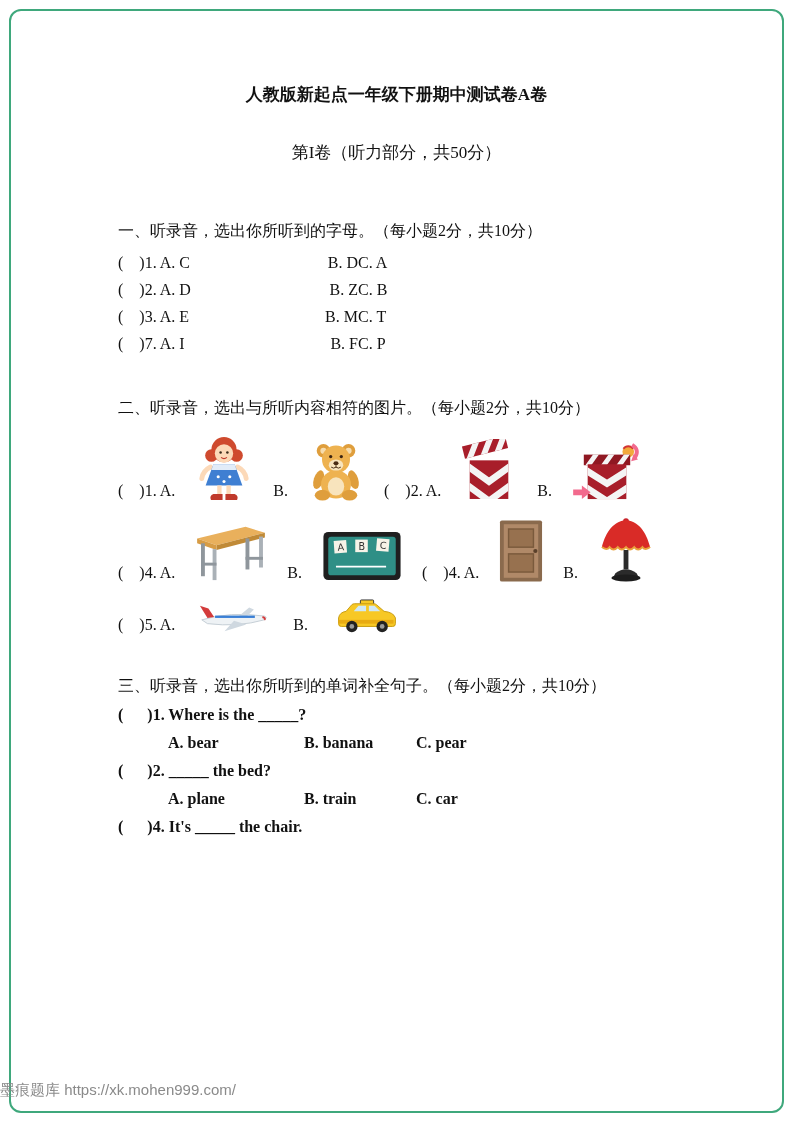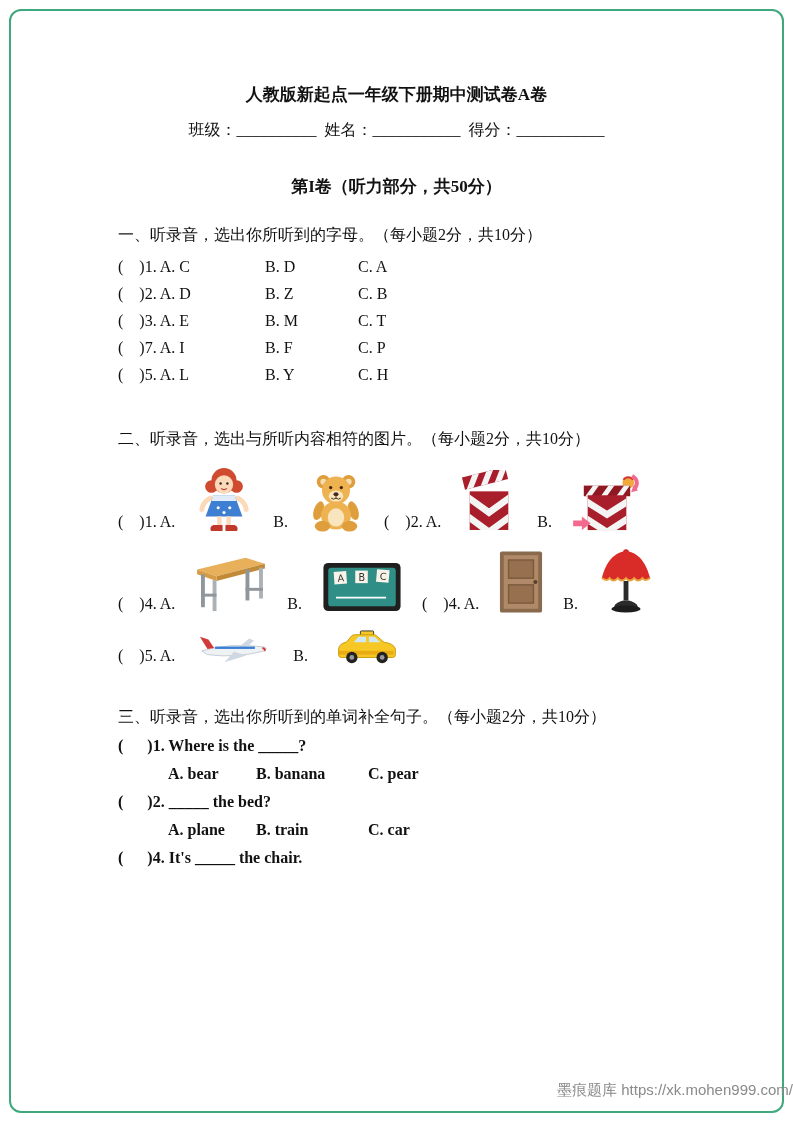--- a/index.html
+++ b/index.html
@@ -6,50 +6,49 @@
   .page{
     position:relative;width:793px;height:1122px;margin:0 auto;background:#ffffff;
     font-family:"Liberation Serif","DejaVu Serif",serif;color:#111;overflow:hidden;
   }
   .frame{position:absolute;inset:9px;border:2px solid #3fa87c;border-radius:12px;pointer-events:none;}
   .pre{white-space:pre;}
   .header{padding-top:84px;text-align:center;}
   .title{font-size:17px;font-weight:bold;margin:0;line-height:22px;}
   .subtitle{font-size:17px;font-weight:bold;margin-top:15px;line-height:22px;}
   .info{font-size:16px;margin-top:13px;line-height:21px;}
-  .part-title{font-size:17px;font-weight:bold;margin-top:36px;line-height:22px;}
+  .part-title{font-size:17px;font-weight:normal;margin-top:36px;line-height:22px;}
   .body{padding:0 64px 0 118px;font-size:16px;}
   .sec-heading{margin-top:40px;font-size:16px;line-height:22px;}
-  .sec-heading.first{margin-top:26px;}
+  .sec-heading.first{margin-top:56px;}
   .s1{margin-top:7px;}
   .s1-row{display:flex;line-height:27px;}
   .s1-a{width:147px;}
-  .s1-b{width:93px;}
+  .s1-b{width:93px;text-align:right;}
   .pic-row{display:flex;align-items:flex-end;gap:20px;margin-top:16px;}
   .pic-label{line-height:20px;}
   .pic{display:inline-block;line-height:0;}
   .s3{margin-top:4px;font-weight:bold;}
   .s3-q{line-height:28px;}
   .s3-opts{display:flex;padding-left:50px;line-height:28px;}
   .s3-a{width:88px;}
-  .s3-b{width:112px;}
+  .s3-b{width:112px;margin-left:48px;}
   .footer{
-    position:absolute;left:0;right:0;bottom:22px;text-align:right;
+    position:absolute;left:0;right:0;bottom:22px;text-align:left;
     font-size:15px;color:#8a8a8a;font-family:"Liberation Sans","DejaVu Sans",sans-serif;
   }
 </style>
 </head>
 <body>
 
 <div class="page">
   <div class="frame"></div>
 
   <div class="header">
     <h1 class="title">人教版新起点一年级下册期中测试卷A卷</h1>
-    <div class="info pre">班级：__________  姓名：___________  得分：___________</div>
     <div class="part-title">第I卷（听力部分，共50分）</div>
   </div>
 
   <div class="body">
 
     <div class="sec-heading first pre">一、听录音，选出你所听到的字母。（每小题2分，共10分）</div>
     <div class="s1">
       <div class="s1-row">
         <span class="s1-a pre">(    )1. A. C</span>
         <span class="s1-b pre">B. D</span>
@@ -62,25 +61,20 @@
       </div>
       <div class="s1-row">
         <span class="s1-a pre">(    )3. A. E</span>
         <span class="s1-b pre">B. M</span>
         <span class="s1-c pre">C. T</span>
       </div>
       <div class="s1-row">
         <span class="s1-a pre">(    )7. A. I</span>
         <span class="s1-b pre">B. F</span>
         <span class="s1-c pre">C. P</span>
-      </div>
-      <div class="s1-row">
-        <span class="s1-a pre">(    )5. A. L</span>
-        <span class="s1-b pre">B. Y</span>
-        <span class="s1-c pre">C. H</span>
       </div>
     </div>
 
     <div class="sec-heading pre">二、听录音，选出与所听内容相符的图片。（每小题2分，共10分）</div>
 
     <div class="pic-row">
       <span class="pic-label pre">(    )1. A.</span>
       <span class="pic">
         <svg width="58" height="66" viewBox="0 0 60 68">
           <circle cx="30" cy="15" r="13" fill="#cf4a2e"></circle>

